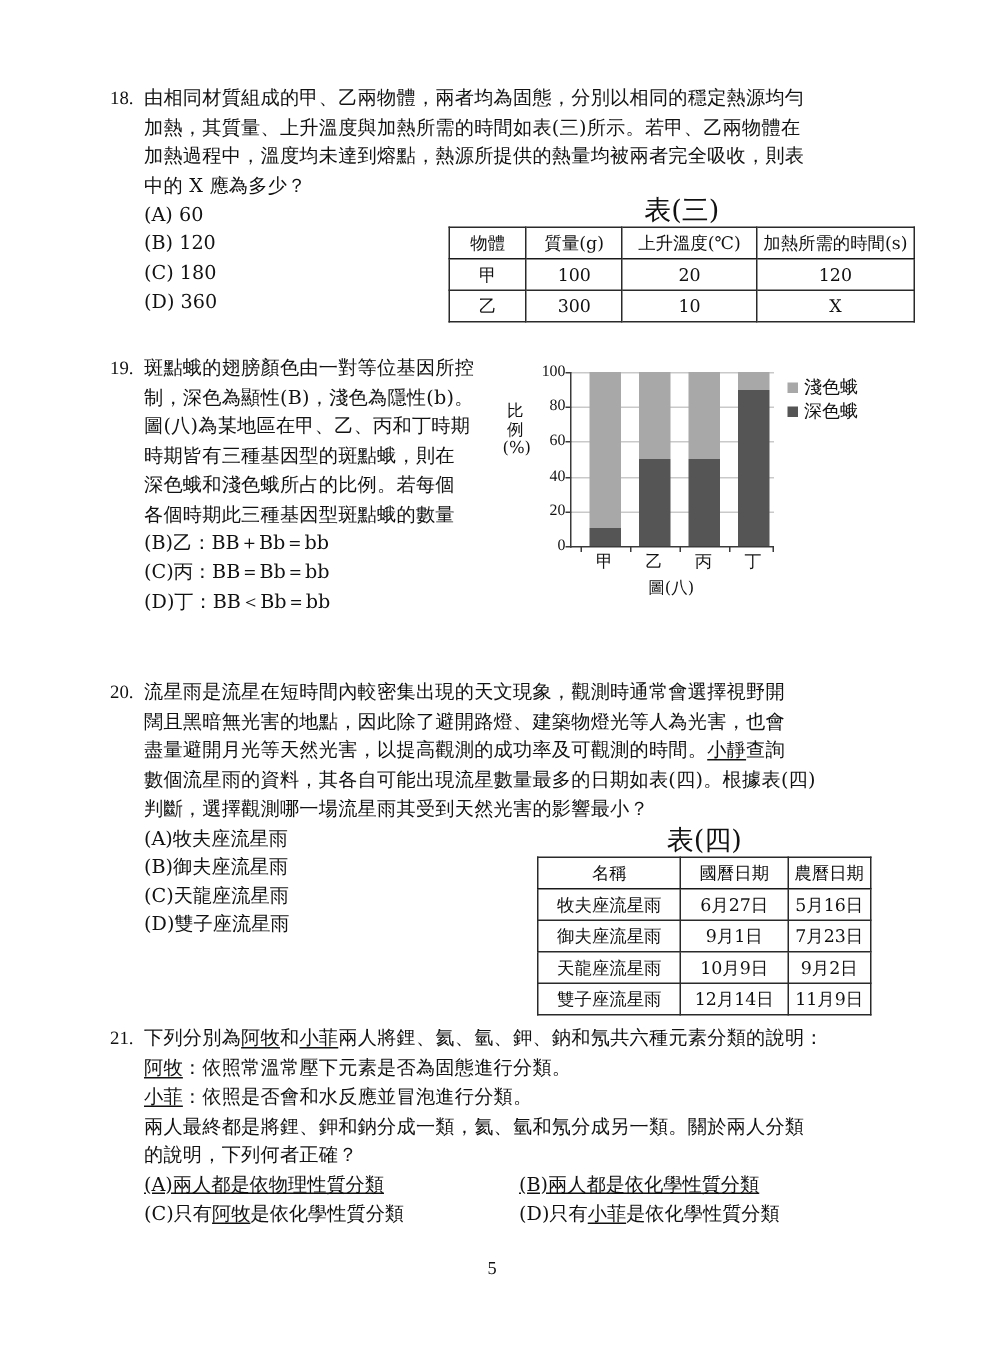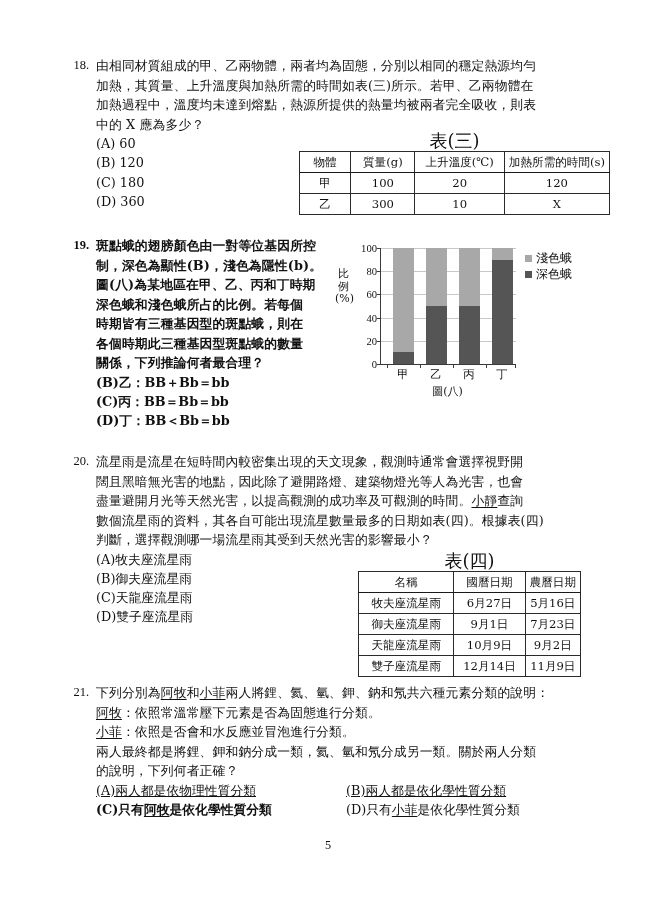--- a/index.html
+++ b/index.html
@@ -213,30 +213,29 @@
         <tr>
           <td>乙</td>
           <td>300</td>
           <td>10</td>
           <td>X</td>
         </tr>
       </tbody>
     </table>
   </div>
 
-  <div class="q" style="left:70px; top:236px; width:262px;font-weight:bold;">
+  <div class="q" style="left:70px; top:236px; width:262px;">
     <div class="q-num">19.</div>
     <div class="q-body">
       <div class="ln">斑點蛾的翅膀顏色由一對等位基因所控</div>
       <div class="ln">制，深色為顯性(B)，淺色為隱性(b)。</div>
       <div class="ln">圖(八)為某地區在甲、乙、丙和丁時期</div>
+      <div class="ln">時期皆有三種基因型的斑點蛾，則在</div>
       <div class="ln">深色蛾和淺色蛾所占的比例。若每個</div>
-      <div class="ln">時期皆有三種基因型的斑點蛾，則在</div>
       <div class="ln">各個時期此三種基因型斑點蛾的數量</div>
-      <div class="ln">關係，下列推論何者最合理？</div>
       <div class="opt">(B)乙：BB＋Bb＝bb</div>
       <div class="opt">(C)丙：BB＝Bb＝bb</div>
       <div class="opt">(D)丁：BB＜Bb＝bb</div>
     </div>
   </div>
 
   <div class="chart-wrap" style="left:333px; top:240px;">
     <div class="chart">
 
       <div class="ylab">
@@ -371,21 +370,21 @@
       <div class="ln"><span class="u">阿牧</span>：依照常溫常壓下元素是否為固態進行分類。</div>
       <div class="ln"><span class="u">小菲</span>：依照是否會和水反應並冒泡進行分類。</div>
       <div class="ln">兩人最終都是將鋰、鉀和鈉分成一類，氦、氫和氖分成另一類。關於兩人分類</div>
       <div class="ln">的說明，下列何者正確？</div>
 
       <div style="display:flex;text-decoration:underline;">
         <div class="opt" style="width:250px;">(A)兩人都是依物理性質分類</div>
         <div class="opt">(B)兩人都是依化學性質分類</div>
       </div>
       <div style="display:flex;">
-        <div class="opt" style="width:250px;font-weight:bold;">(C)只有<span class="u">阿牧</span>是依化學性質分類</div>
+        <div class="opt" style="width:250px;">(C)只有<span class="u">阿牧</span>是依化學性質分類</div>
         <div class="opt">(D)只有<span class="u">小菲</span>是依化學性質分類</div>
       </div>
     </div>
   </div>
 
   <div class="pageno">5</div>
 
 </div>
 
 </body></html>

